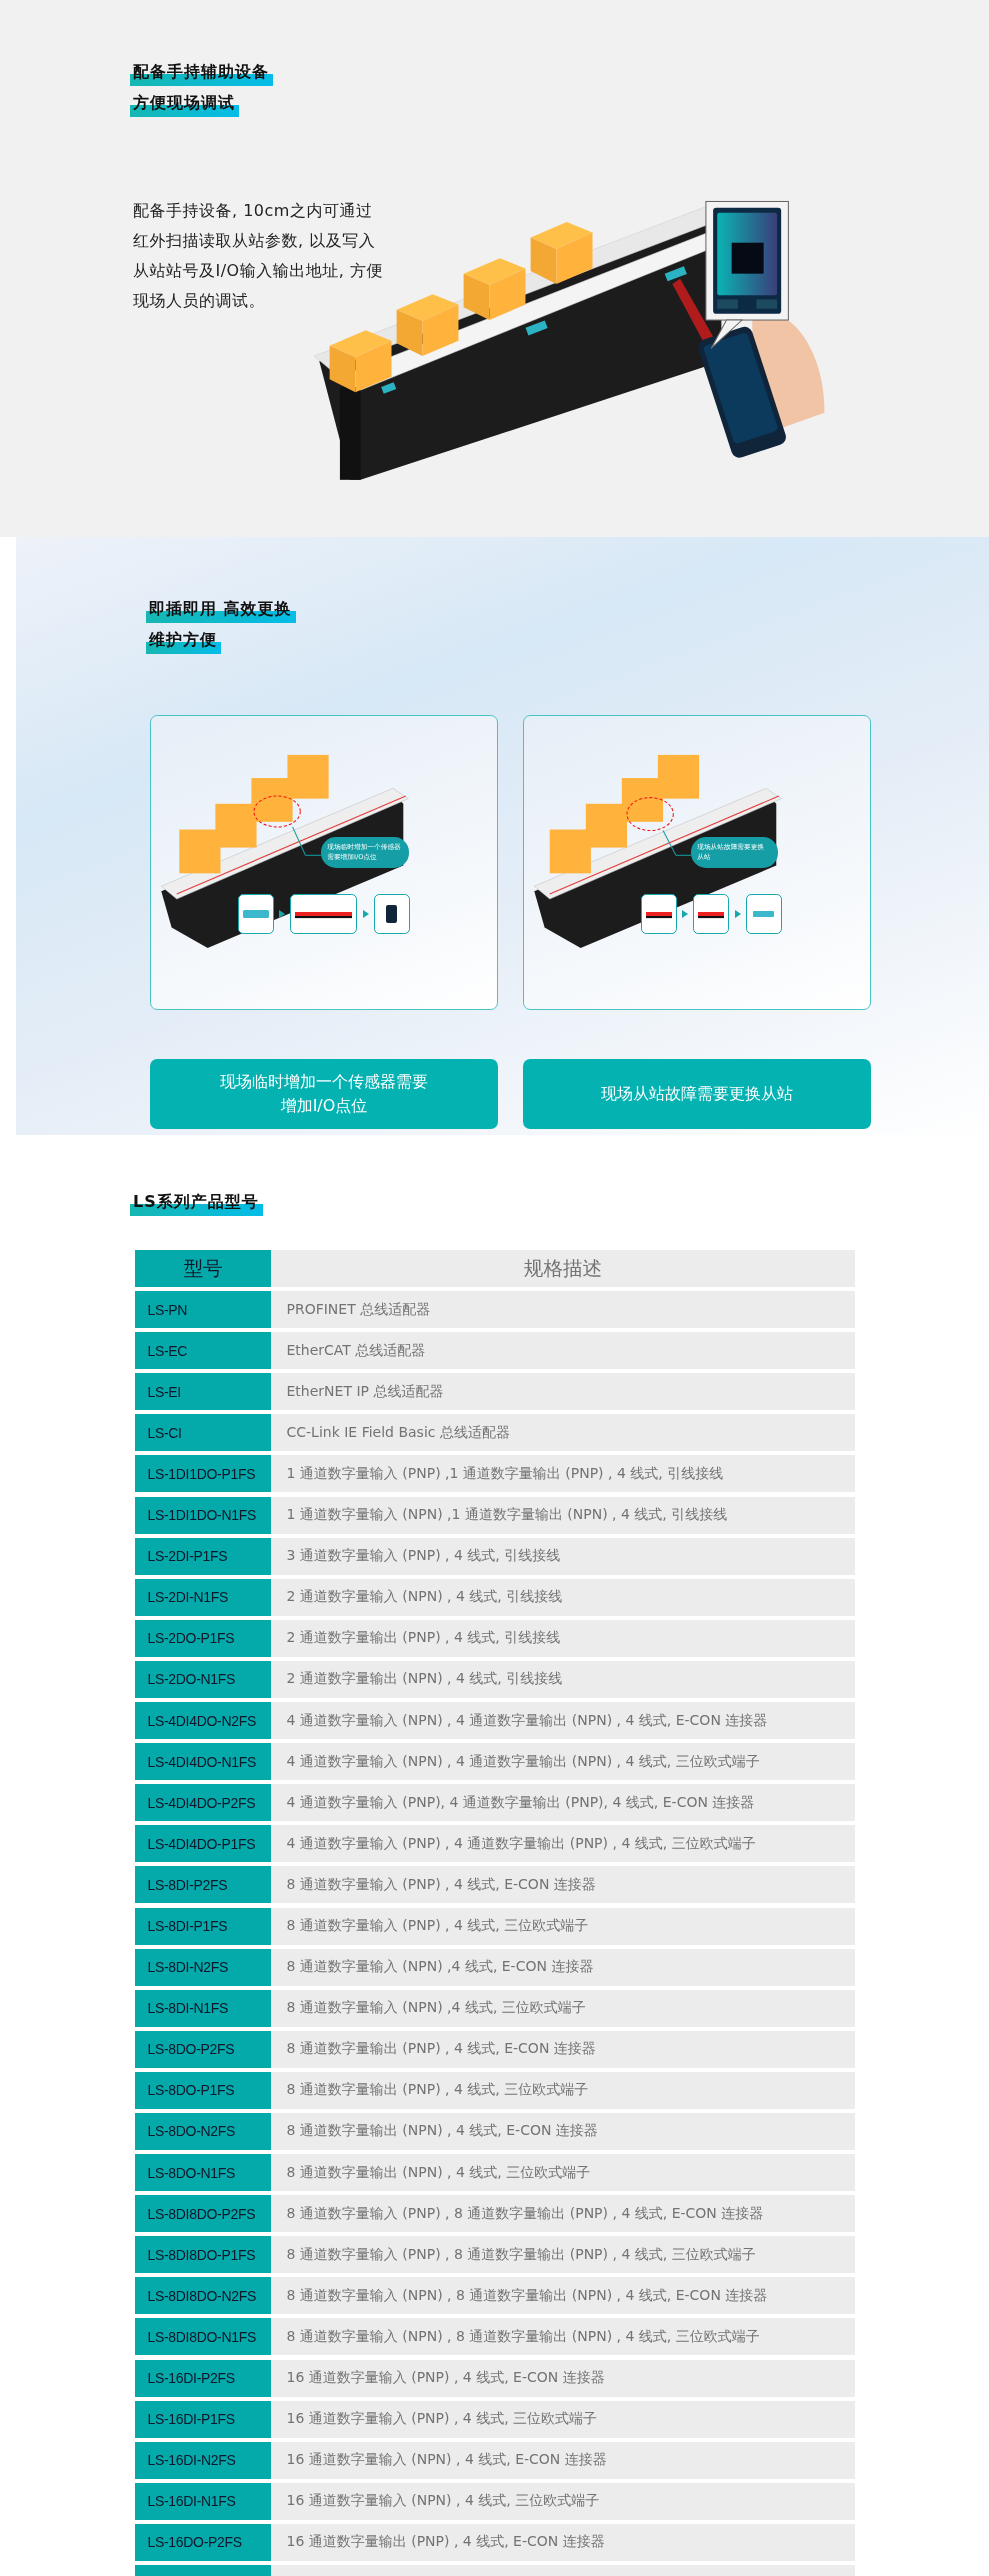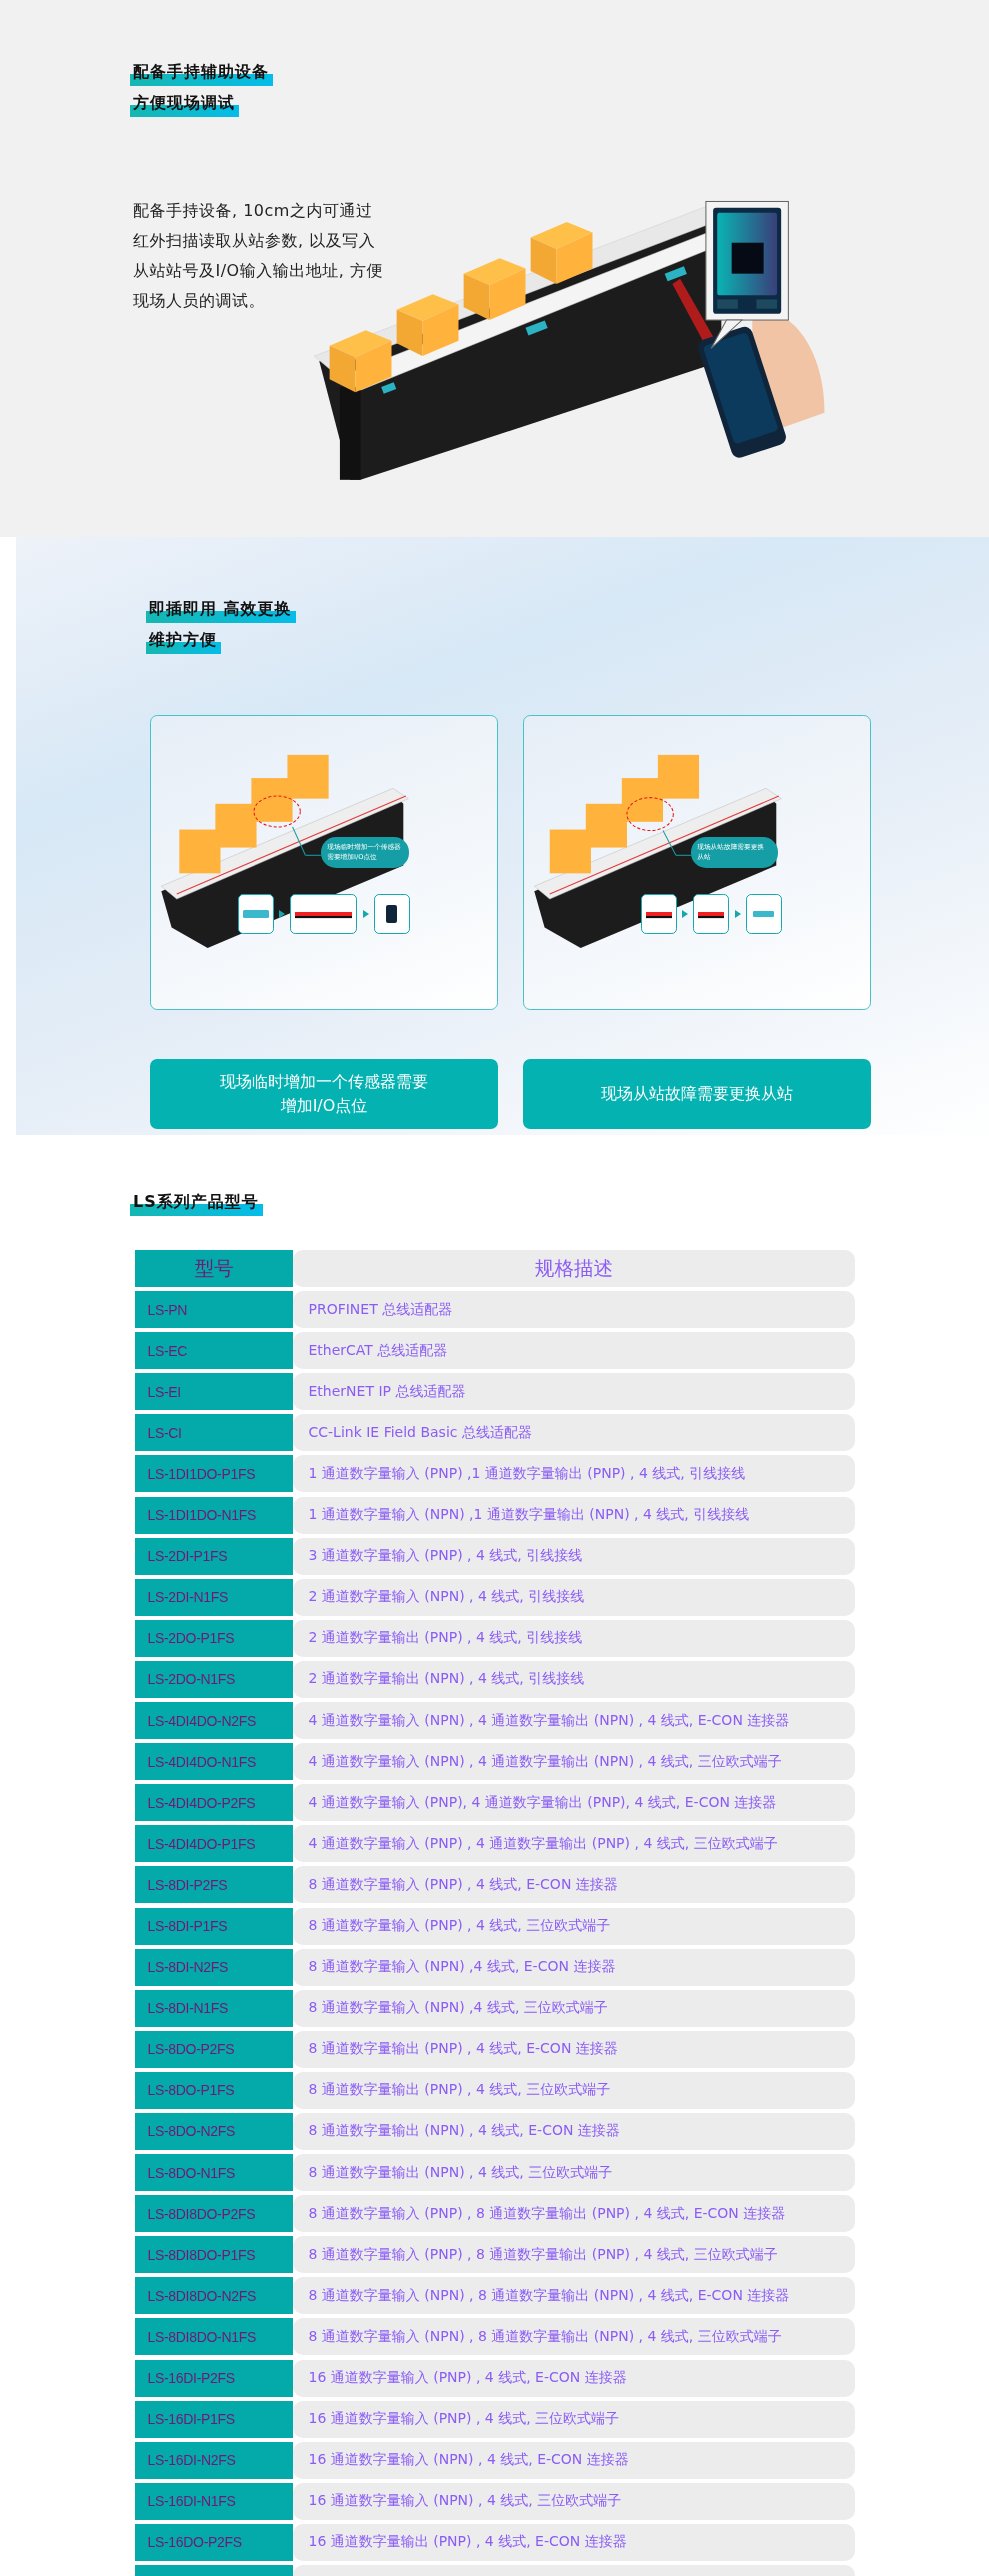--- a/index.html
+++ b/index.html
@@ -64,27 +64,27 @@
     display: flex; align-items: center; justify-content: center; padding: 0 20.6px;
   }
   .btn-banner.left { left: 134px; }
   .btn-banner.right { left: 507px; }
 
   
   .sec3 { position: relative; width: 989px; height: 1743px; background: #fff; }
   .tbl { position: absolute; left: 135px; top: 1249px; width: 720px; }
   .tr { display: flex; height: 37px; margin-bottom: 4.1px; }
   .td-model {
-    width: 158px; background: #04aaaa; color: #701a75;
+    width: 136px; background: #04aaaa; color: #0f172a;
     font-family: "Liberation Sans", sans-serif; font-size: 14px;
     display: flex; align-items: center; padding-left: 12.4px; letter-spacing: -0.3px;
   }
   .td-desc {
-    flex: 1; background: #ececec; color: #8b5cf6;
-    font-size: 14px; display: flex; align-items: center; padding-left: 15.5px; white-space: nowrap; overflow: hidden; border-radius: 10px;
+    flex: 1; background: #ececec; color: #737373;
+    font-size: 14px; display: flex; align-items: center; padding-left: 15.5px; white-space: nowrap; overflow: hidden;
   }
   .tr.head .td-model { justify-content: center; padding-left: 0; font-size: 19.6px; }
   .tr.head .td-desc { justify-content: center; padding-left: 0; font-size: 19.6px; }
 </style>
 </head>
 <body>
 
 <section class="sec1">
   <h2 class="hl-title">
     <div class="line"><span>配备手持辅助设备</span></div><br>

